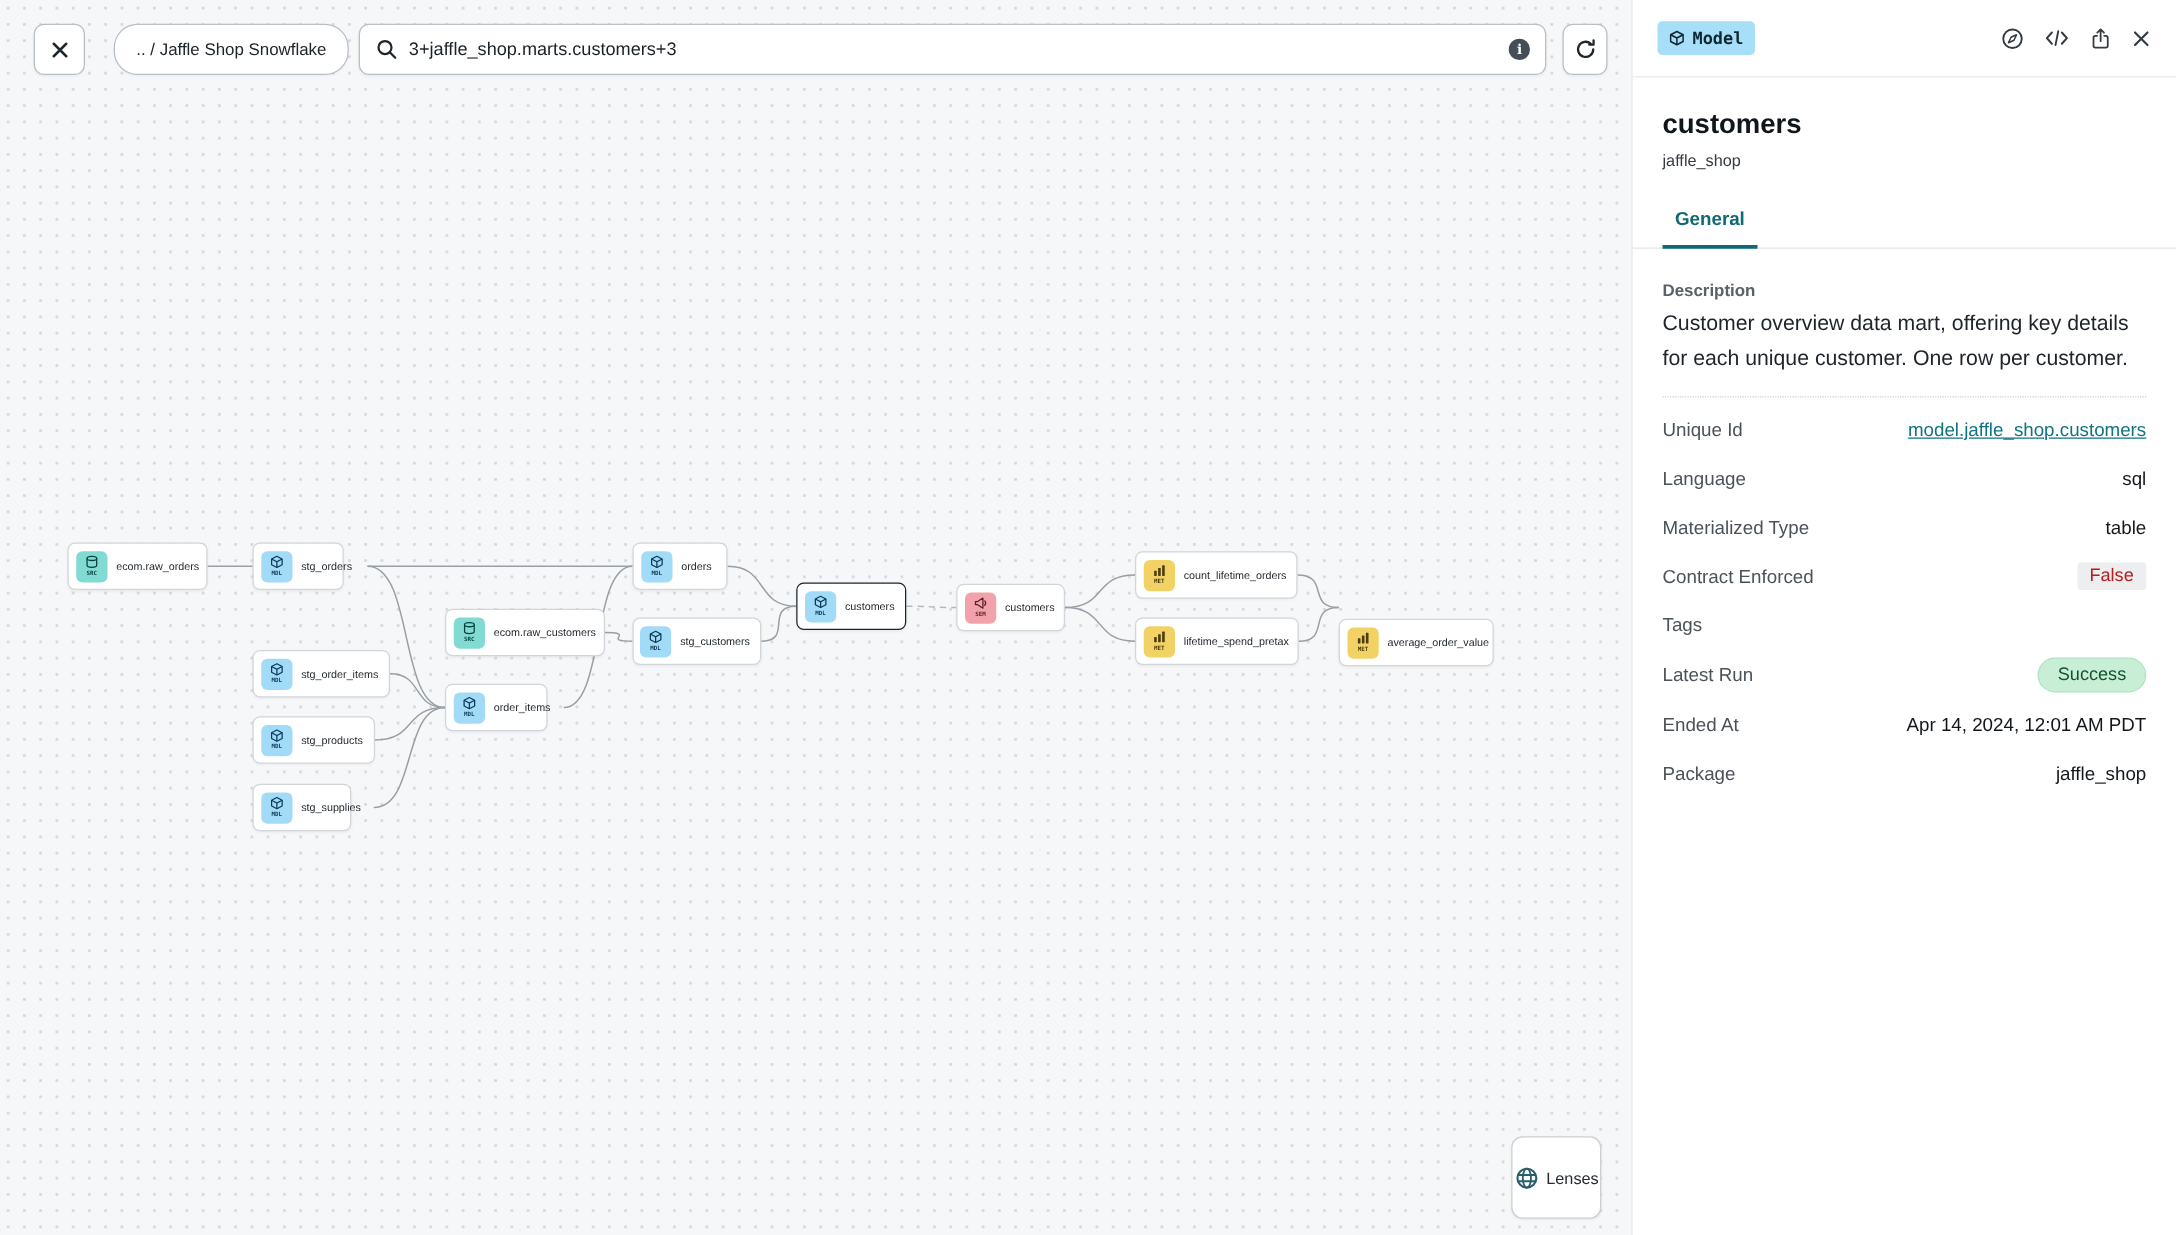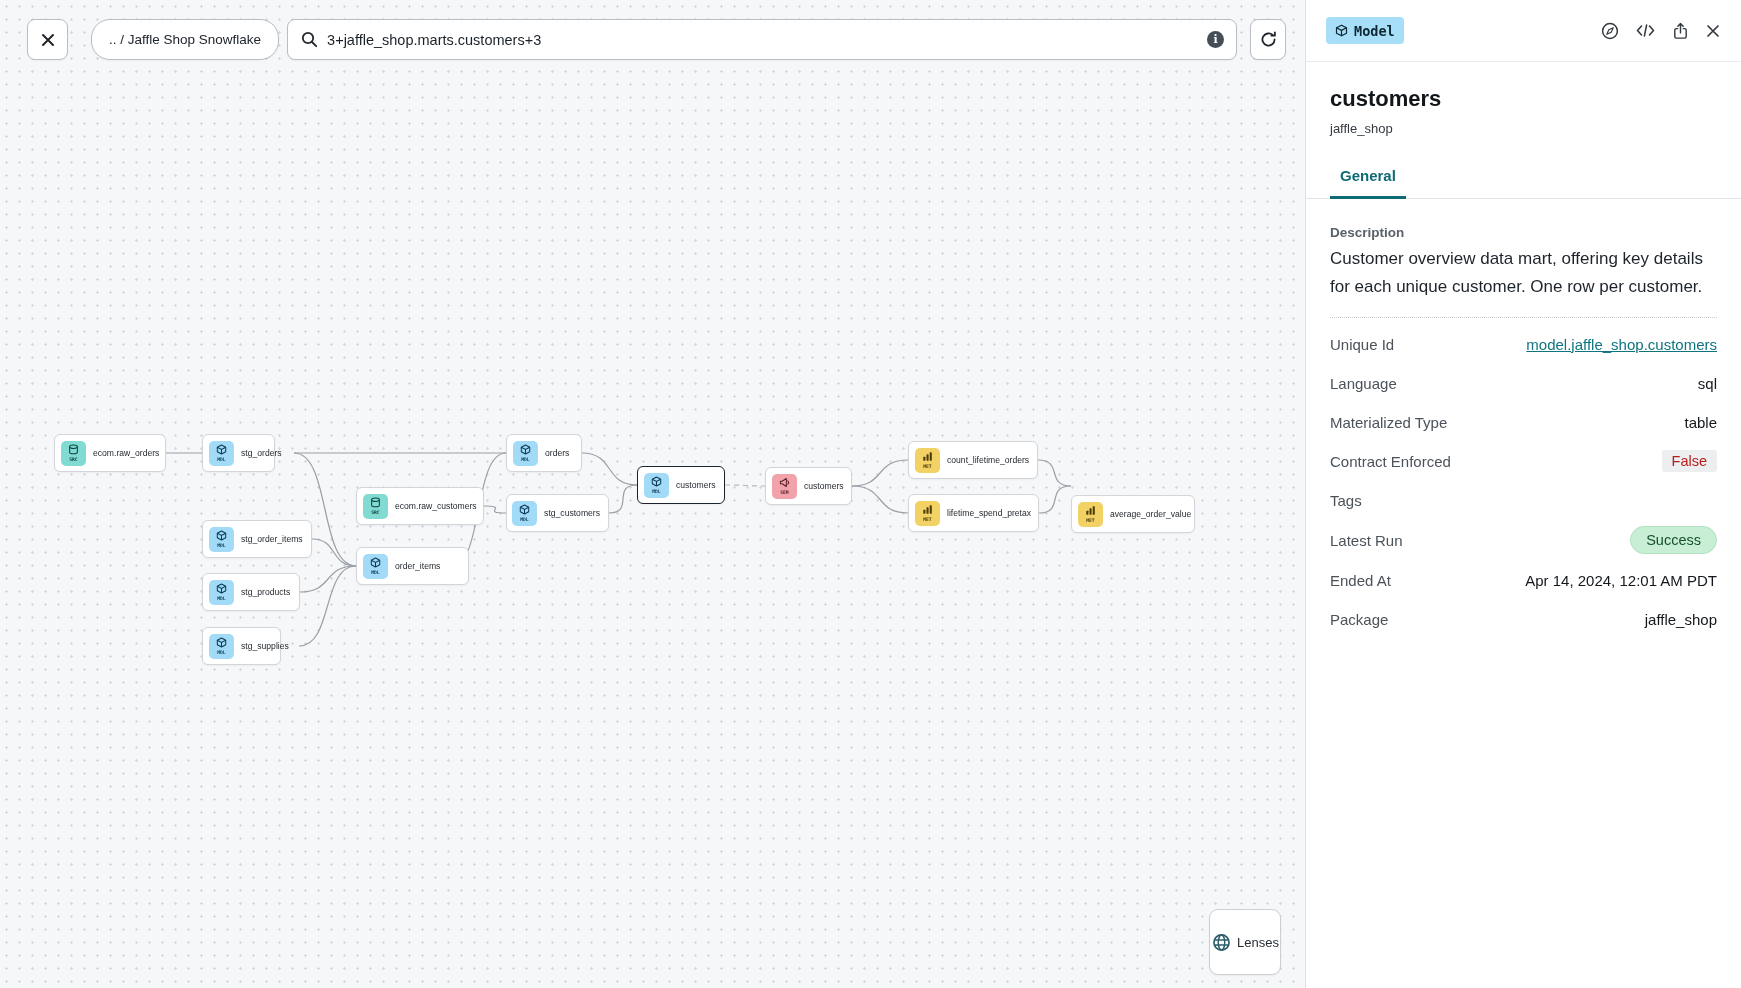--- a/index.html
+++ b/index.html
@@ -163,21 +163,21 @@
         <div class="node" style="left: 202px; top: 627px; width: 79px; text-align: right;">
           <span class="nicon t-MDL">
             <svg width="11" height="11" viewBox="0 0 12 12">
               <path d="M6 1.1 L10.6 3.5 L10.6 8.5 L6 10.9 L1.4 8.5 L1.4 3.5 Z" stroke="currentColor" stroke-width="1.1" fill="none" stroke-linejoin="round"></path>
               <path d="M1.4 3.5 L6 5.9 L10.6 3.5 M6 5.9 V10.9" stroke="currentColor" stroke-width="1.1" fill="none"></path>
             </svg>
             <span class="tlab">MDL</span>
           </span>
           <span class="nlabel">stg_supplies</span>
         </div>
-        <div class="node" style="left: 356px; top: 547px; width: 113px;">
+        <div class="node" style="left: 356px; top: 547px; width: 82px;">
           <span class="nicon t-MDL">
             <svg width="11" height="11" viewBox="0 0 12 12">
               <path d="M6 1.1 L10.6 3.5 L10.6 8.5 L6 10.9 L1.4 8.5 L1.4 3.5 Z" stroke="currentColor" stroke-width="1.1" fill="none" stroke-linejoin="round"></path>
               <path d="M1.4 3.5 L6 5.9 L10.6 3.5 M6 5.9 V10.9" stroke="currentColor" stroke-width="1.1" fill="none"></path>
             </svg>
             <span class="tlab">MDL</span>
           </span>
           <span class="nlabel">order_items</span>
         </div>
         <div class="node" style="left: 506px; top: 434px; width: 76px;">

